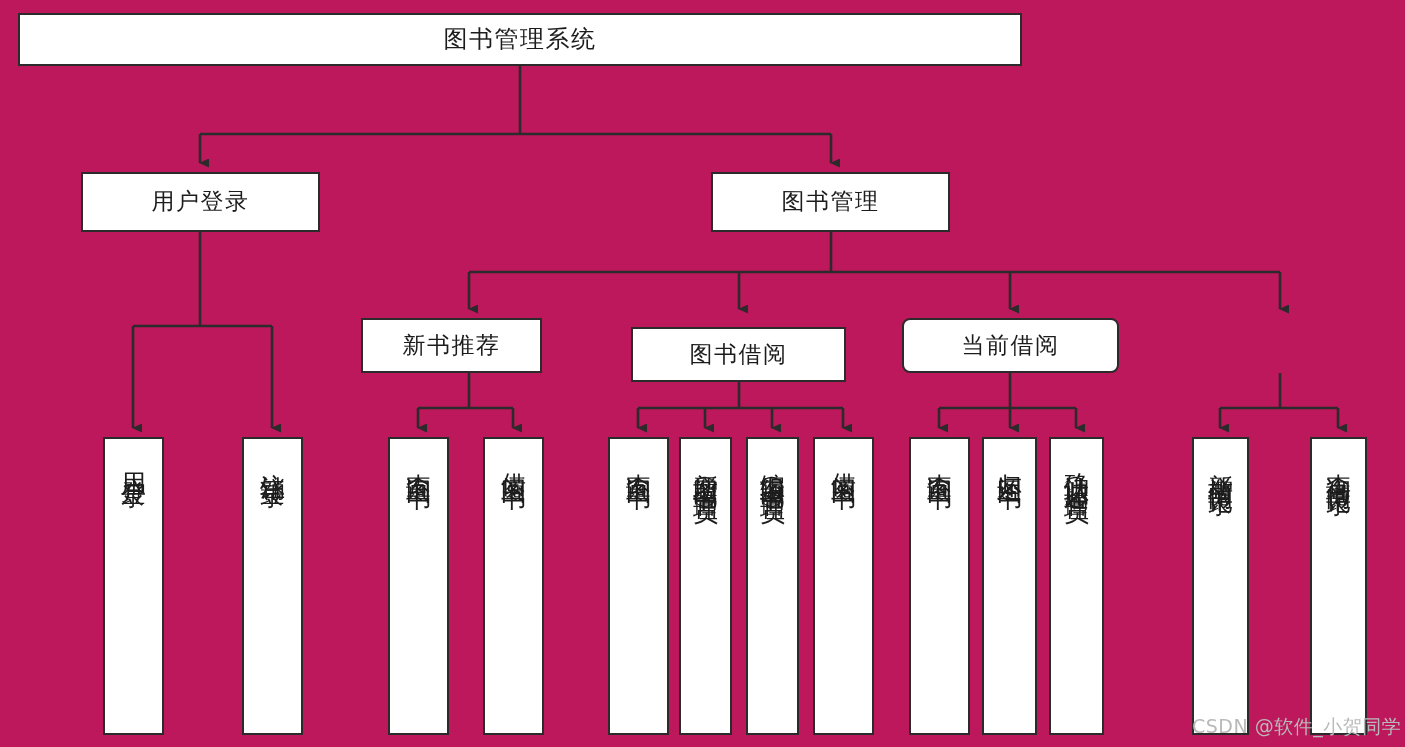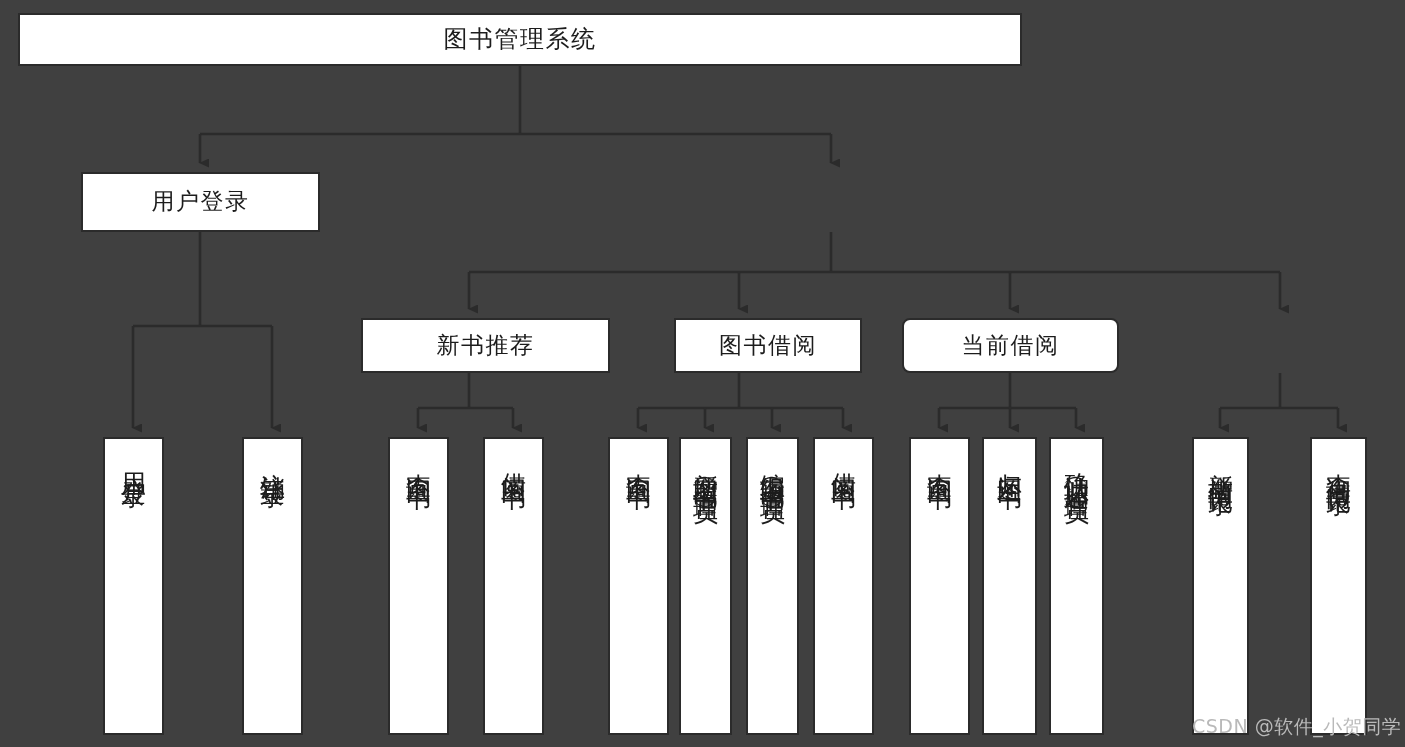--- a/index.html
+++ b/index.html
@@ -8,21 +8,21 @@
     padding: 0;
     background: #ffffff;
   }
   body {
     font-family: "DejaVu Sans", "Liberation Sans", sans-serif;
   }
   #canvas {
     position: relative;
     width: 1405px;
     height: 747px;
-    background: #404040;
+    background: #be185d;
     overflow: hidden;
   }
   svg.connectors {
     position: absolute;
     left: 0;
     top: 0;
     width: 1405px;
     height: 747px;
     pointer-events: none;
   }
@@ -130,25 +130,28 @@
     </g>
   </svg>
 
   <div class="node horizontal root" style="left:18px; top:13px; width:1004px; height:53px;">
     <span class="label">图书管理系统</span>
   </div>
 
   <div class="node horizontal" style="left:81px; top:172px; width:239px; height:60px;">
     <span class="label">用户登录</span>
   </div>
+  <div class="node horizontal" style="left:711px; top:172px; width:239px; height:60px;">
+    <span class="label">图书管理</span>
+  </div>
 
-  <div class="node horizontal" style="left:361px; top:318px; width:249px; height:55px;">
+  <div class="node horizontal" style="left:361px; top:318px; width:181px; height:55px;">
     <span class="label">新书推荐</span>
   </div>
-  <div class="node horizontal" style="left:631px; top:318px; width:188px; height:55px;margin-left:43px;">
+  <div class="node horizontal" style="left:631px; top:327px; width:215px; height:55px;">
     <span class="label">图书借阅</span>
   </div>
   <div class="node horizontal" style="left:902px; top:318px; width:217px; height:55px;border-radius:8px;">
     <span class="label">当前借阅</span>
   </div>
 
   <div class="node vertical" style="left:103px; top:437px; width:61px; height:298px;">
     <span class="label">用户登录</span>
   </div>
   <div class="node vertical" style="left:242px; top:437px; width:61px; height:298px;">

